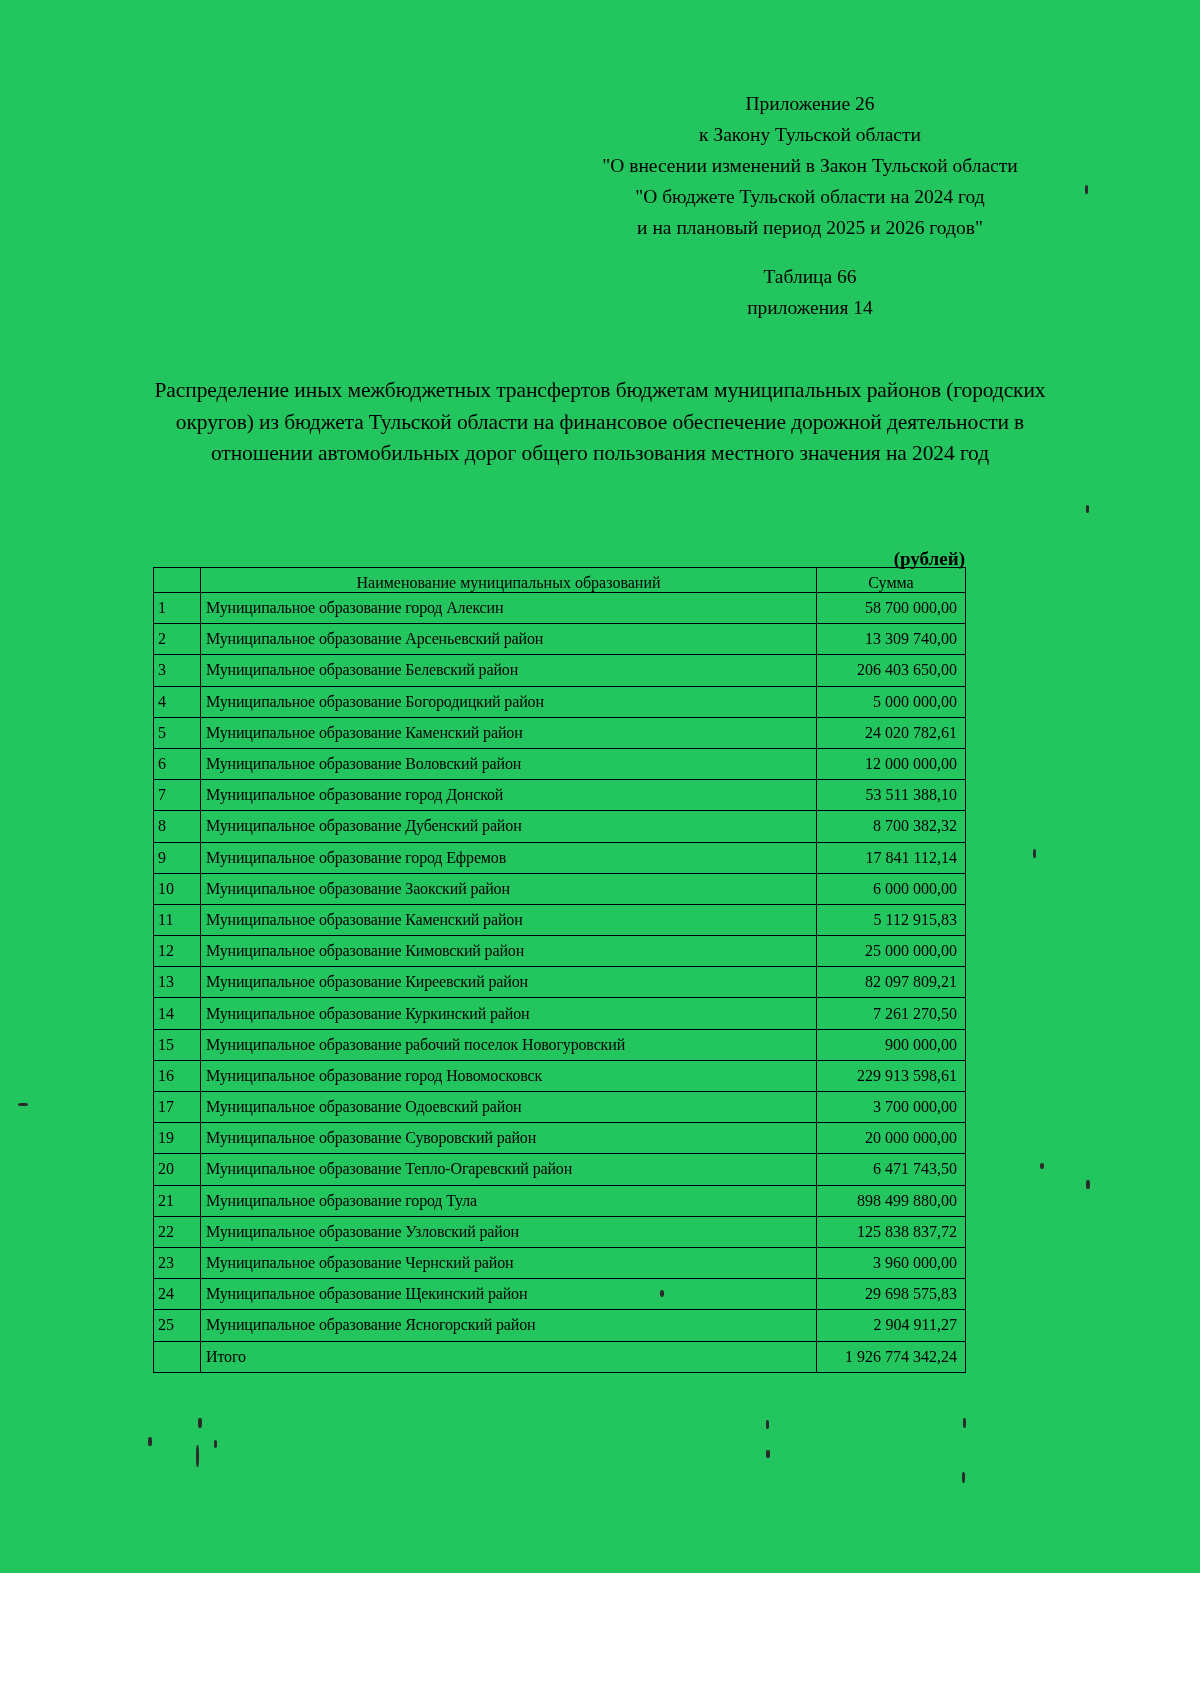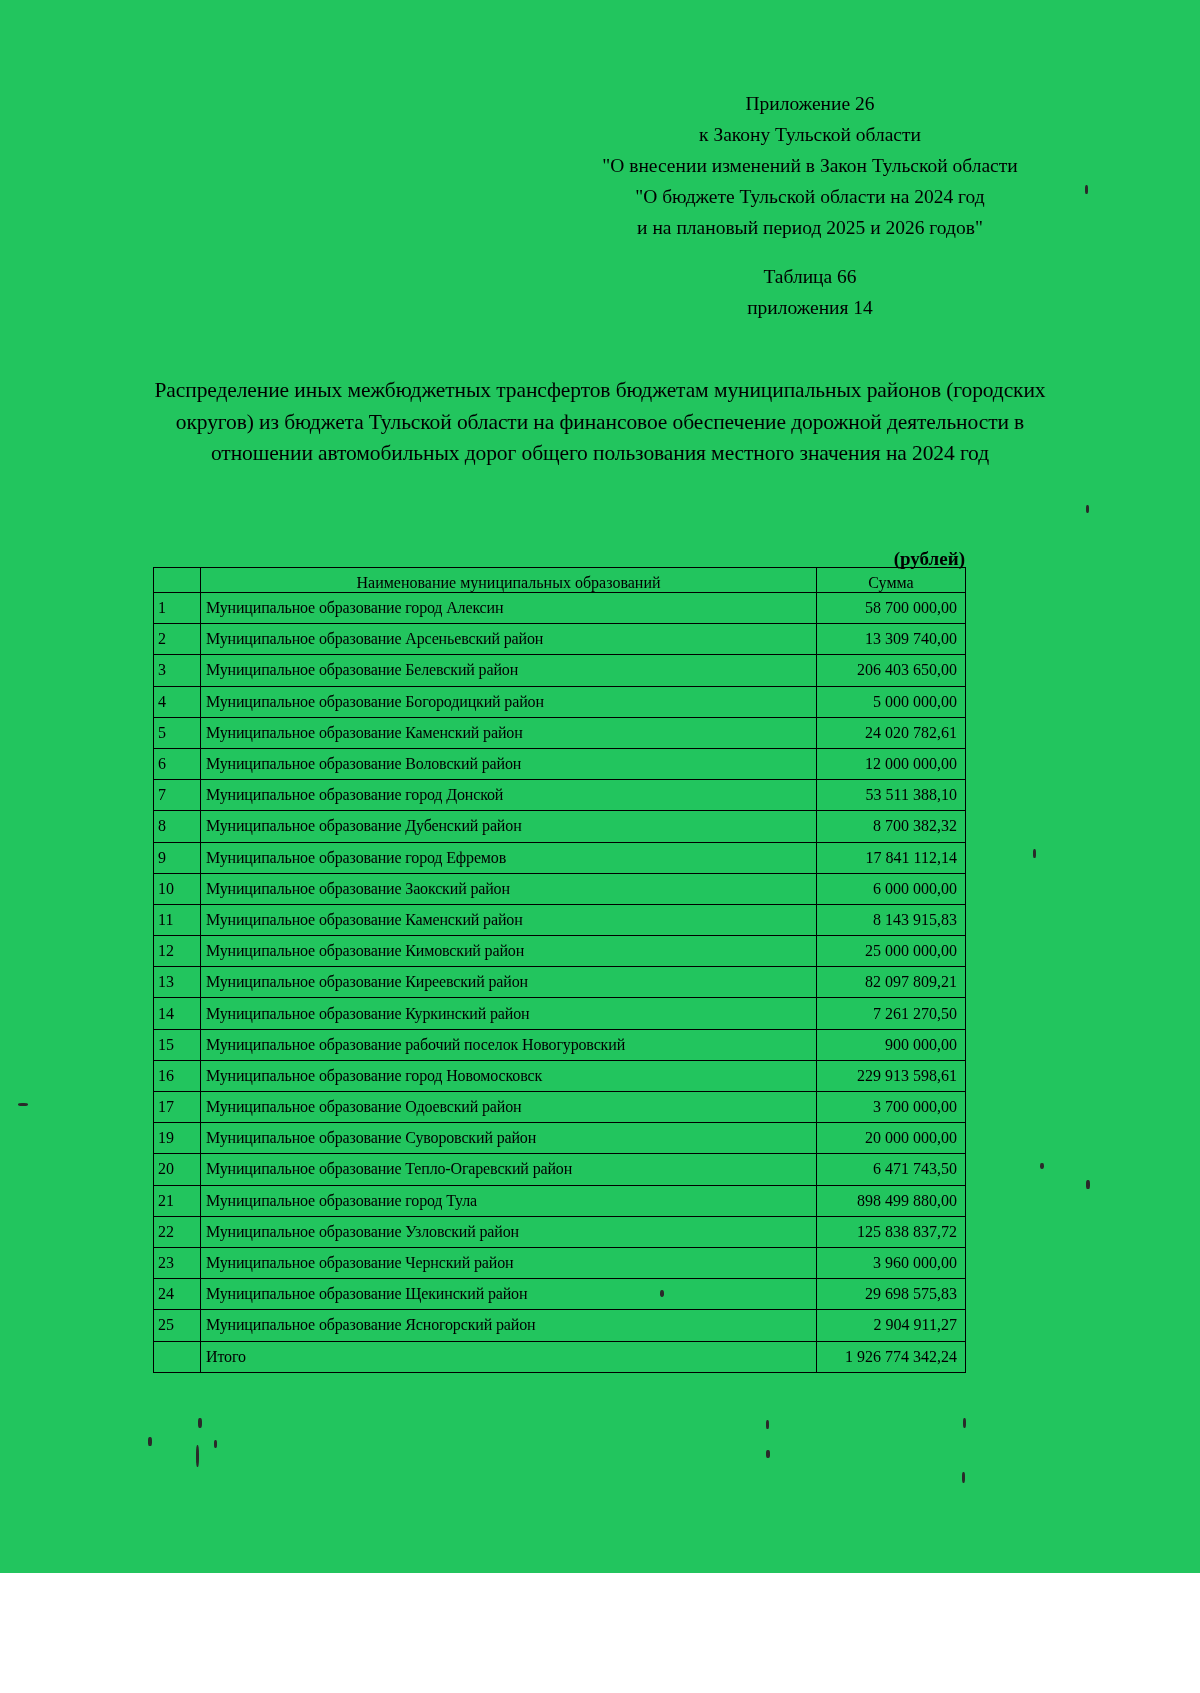--- a/index.html
+++ b/index.html
@@ -215,21 +215,21 @@
             <td class="cell-sum">17 841 112,14</td>
           </tr>
           <tr class="data-row">
             <td class="cell-num">10</td>
             <td class="cell-name">Муниципальное образование Заокский район</td>
             <td class="cell-sum">6 000 000,00</td>
           </tr>
           <tr class="data-row">
             <td class="cell-num">11</td>
             <td class="cell-name">Муниципальное образование Каменский район</td>
-            <td class="cell-sum">8 143 915,83</td>
+            <td class="cell-sum">5 112 915,83</td>
           </tr>
           <tr class="data-row">
             <td class="cell-num">12</td>
             <td class="cell-name">Муниципальное образование Кимовский район</td>
             <td class="cell-sum">25 000 000,00</td>
           </tr>
           <tr class="data-row">
             <td class="cell-num">13</td>
             <td class="cell-name">Муниципальное образование Киреевский район</td>
             <td class="cell-sum">82 097 809,21</td>

